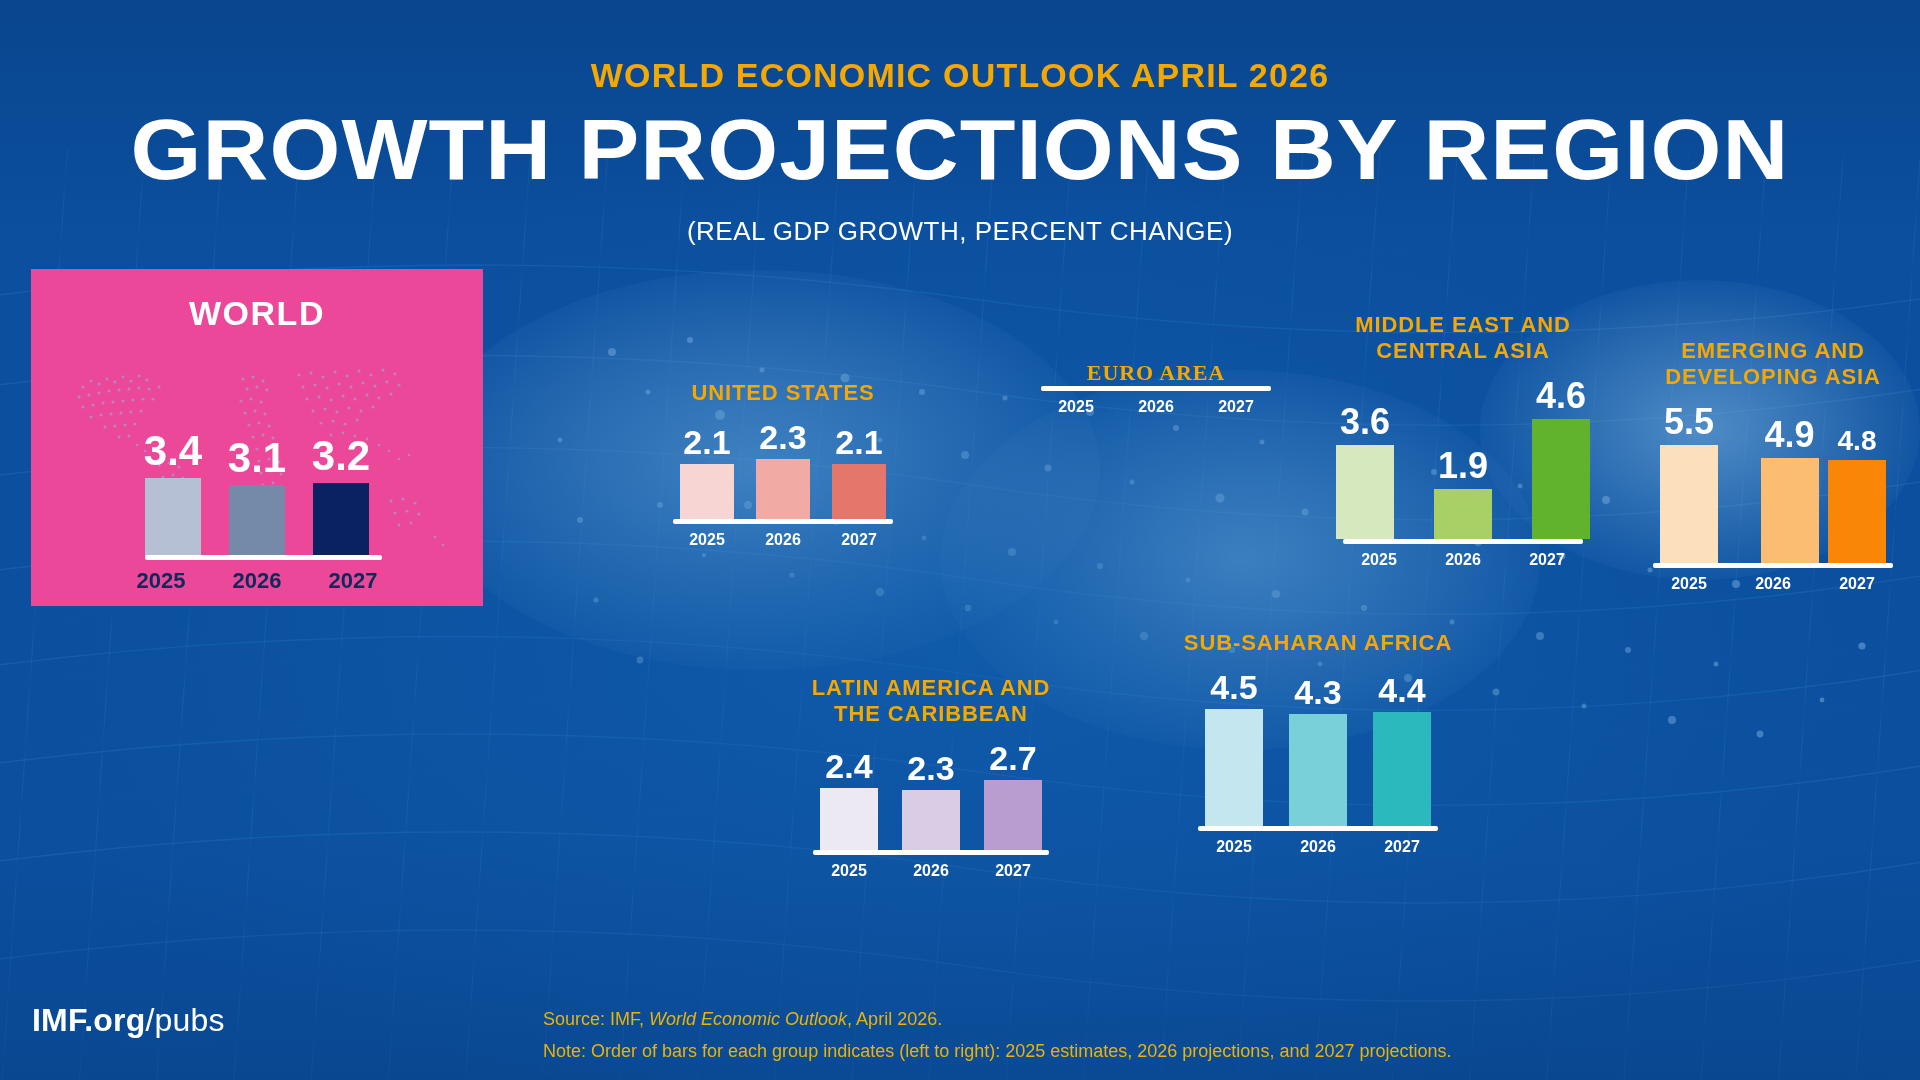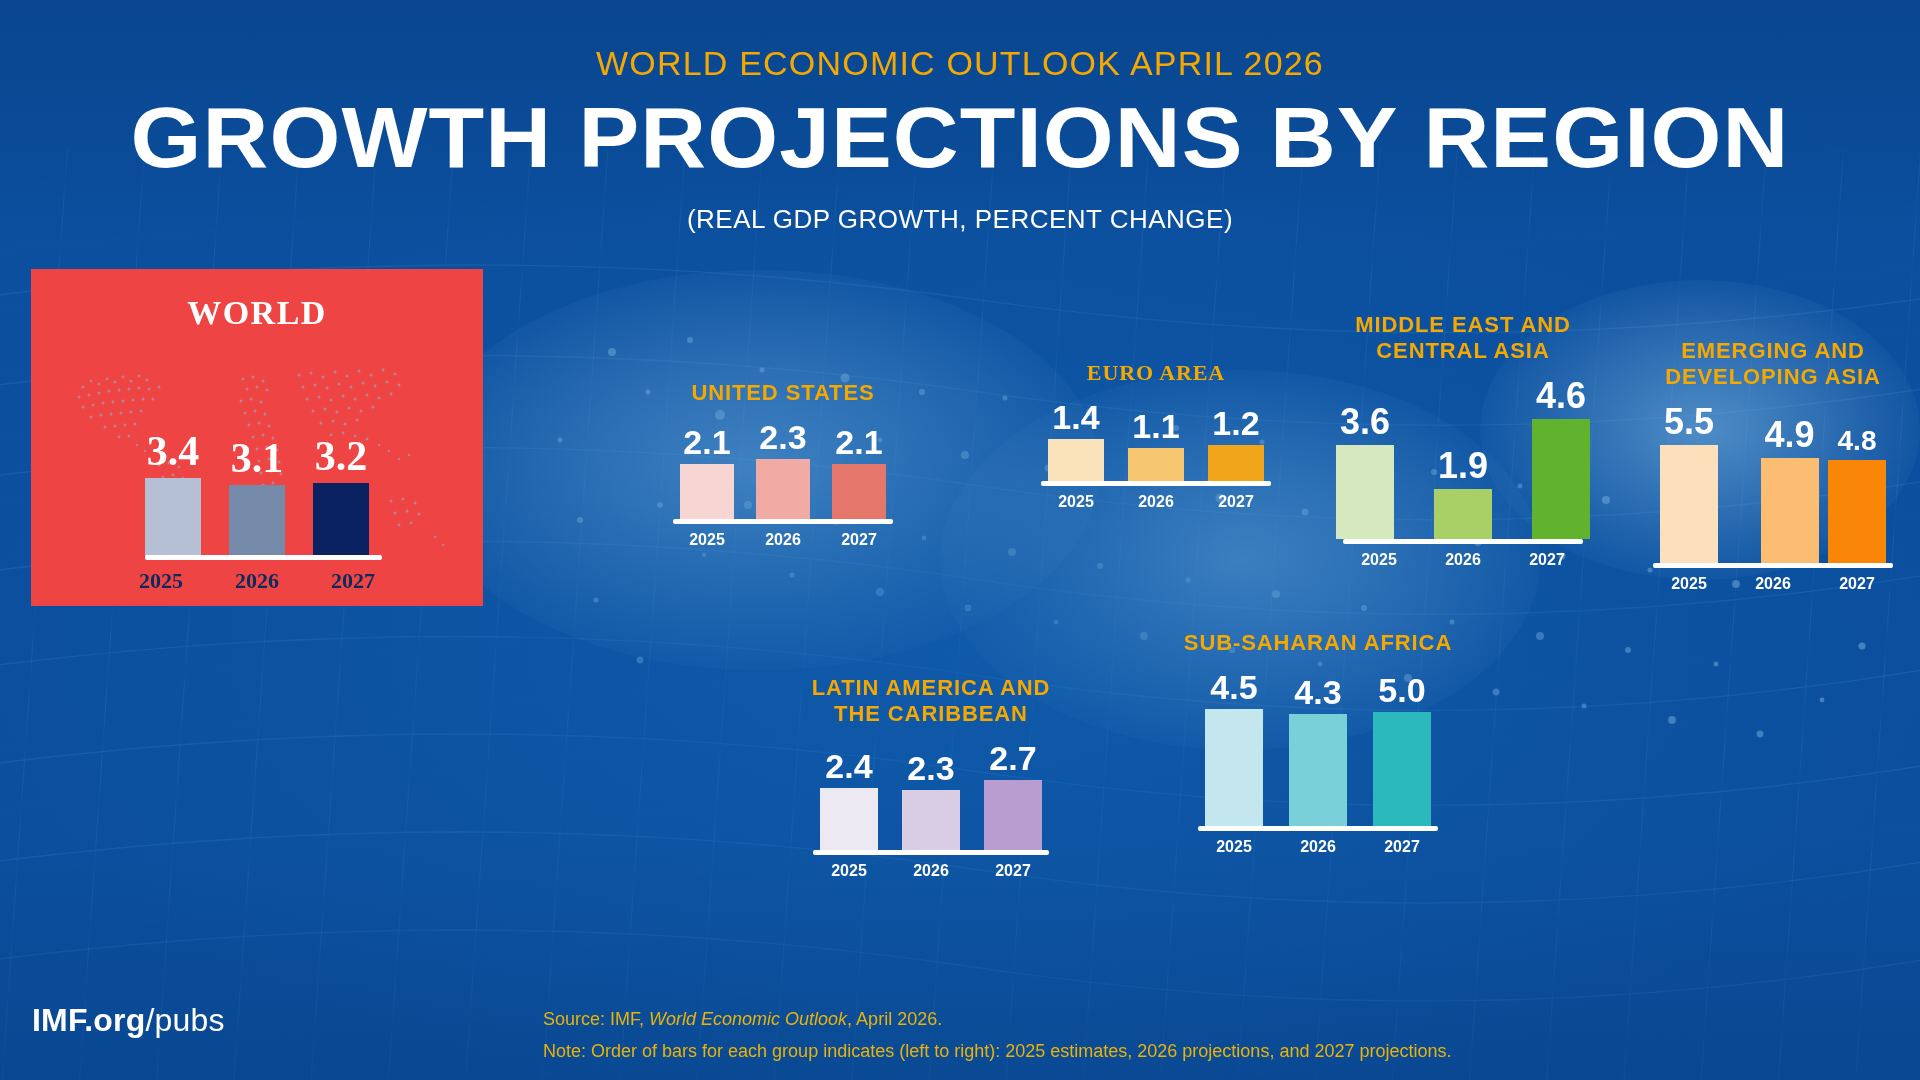--- a/index.html
+++ b/index.html
@@ -17,38 +17,38 @@
   #bg-vignette {
     position:absolute; inset:0;
     background:
       radial-gradient(ellipse 1400px 700px at 50% 60%, rgba(19,99,178,.55) 0%, rgba(11,79,158,0) 70%),
       linear-gradient(180deg, rgba(8,62,130,.55) 0%, rgba(8,62,130,0) 22%, rgba(8,62,130,0) 78%, rgba(8,62,130,.45) 100%);
   }
 
   
   #header { position:absolute; top:0; left:0; width:1920px; text-align:center; }
   #eyebrow {
-    color:#f5a800; font-size:34px; font-weight:400; letter-spacing:1.2px;
-    margin-top:44px;
+    color:#f5a800; font-size:34px; font-weight:700; letter-spacing:1.2px;
+    margin-top:56px;
   }
   #main-title {
     color:#ffffff; font-weight:700; font-size:86px; line-height:1.03;
     letter-spacing:1px; margin-top:10px;
     font-stretch:condensed;
     transform:scaleX(1.06); transform-origin:center;
   }
   #subtitle {
     color:#ffffff; font-size:26px; font-weight:400; letter-spacing:.5px;
     margin-top:22px;
   }
 
   
   #world-panel {
     position:absolute; left:31px; top:269px; width:452px; height:337px;
-    background:#ef4444; overflow:hidden;font-family:Liberation Serif, serif;
+    background:#ec4899; overflow:hidden;
   }
   #world-map-dots { position:absolute; inset:0; width:452px; height:337px; opacity:.5; }
   #world-title {
     position:relative; text-align:center; color:#ffffff;
     font-size:34px; font-weight:700; letter-spacing:1.5px; margin-top:25px;
   }
   #world-chart {
     position:absolute; left:0; right:0; bottom:48px;
     display:flex; justify-content:center; align-items:flex-end; gap:16px;
   }
@@ -412,34 +412,20 @@
       </div>
       <div class="g-axis" style="width: 220px; margin-left: 23px;"></div>
       <div class="g-years" style="width: 266px; gap: 22px;">
         <span style="width: 54px; font-size: 16px;">2025</span>
         <span style="width: 54px; font-size: 16px;">2026</span>
         <span style="width: 54px; font-size: 16px;">2027</span>
       </div>
     </div>
     <div class="group" style="left: 1018px; top: 360px;">
       <div class="g-title" style="font-size: 22px; width: 276px; font-family: Liberation Serif, serif;">EURO AREA</div>
-      <div class="g-plot" style="width: 276px; gap: 24px; margin-top: 14px;">
-        <div class="bcol" style="width: 56px;">
-          <div class="bval" style="font-size: 34px;">1.4</div>
-          <div class="bar" style="width: 56px; height: 42px; background: rgb(250, 227, 187);"></div>
-        </div>
-        <div class="bcol" style="width: 56px;">
-          <div class="bval" style="font-size: 34px;">1.1</div>
-          <div class="bar" style="width: 56px; height: 33px; background: rgb(246, 198, 112);"></div>
-        </div>
-        <div class="bcol" style="width: 56px;">
-          <div class="bval" style="font-size: 34px;">1.2</div>
-          <div class="bar" style="width: 56px; height: 36px; background: rgb(240, 165, 26);"></div>
-        </div>
-      </div>
       <div class="g-axis" style="width: 230px; margin-left: 23px;"></div>
       <div class="g-years" style="width: 276px; gap: 24px;">
         <span style="width: 56px; font-size: 16px;">2025</span>
         <span style="width: 56px; font-size: 16px;">2026</span>
         <span style="width: 56px; font-size: 16px;">2027</span>
       </div>
     </div>
     <div class="group" style="left: 1320px; top: 312px;">
       <div class="g-title" style="font-size: 22px; width: 286px;">MIDDLE EAST AND
 CENTRAL ASIA</div>
@@ -517,21 +503,21 @@
       <div class="g-plot" style="width: 286px; gap: 26px; margin-top: 14px;">
         <div class="bcol" style="width: 58px;">
           <div class="bval" style="font-size: 34px;">4.5</div>
           <div class="bar" style="width: 58px; height: 117px; background: rgb(196, 231, 239);"></div>
         </div>
         <div class="bcol" style="width: 58px;">
           <div class="bval" style="font-size: 34px;">4.3</div>
           <div class="bar" style="width: 58px; height: 111.8px; background: rgb(121, 208, 216);"></div>
         </div>
         <div class="bcol" style="width: 58px;">
-          <div class="bval" style="font-size: 34px;">5.0</div>
+          <div class="bval" style="font-size: 34px;">4.4</div>
           <div class="bar" style="width: 58px; height: 114.4px; background: rgb(43, 185, 189);"></div>
         </div>
       </div>
       <div class="g-axis" style="width: 240px; margin-left: 23px;"></div>
       <div class="g-years" style="width: 286px; gap: 26px;">
         <span style="width: 58px; font-size: 16px;">2025</span>
         <span style="width: 58px; font-size: 16px;">2026</span>
         <span style="width: 58px; font-size: 16px;">2027</span>
       </div>
     </div>

